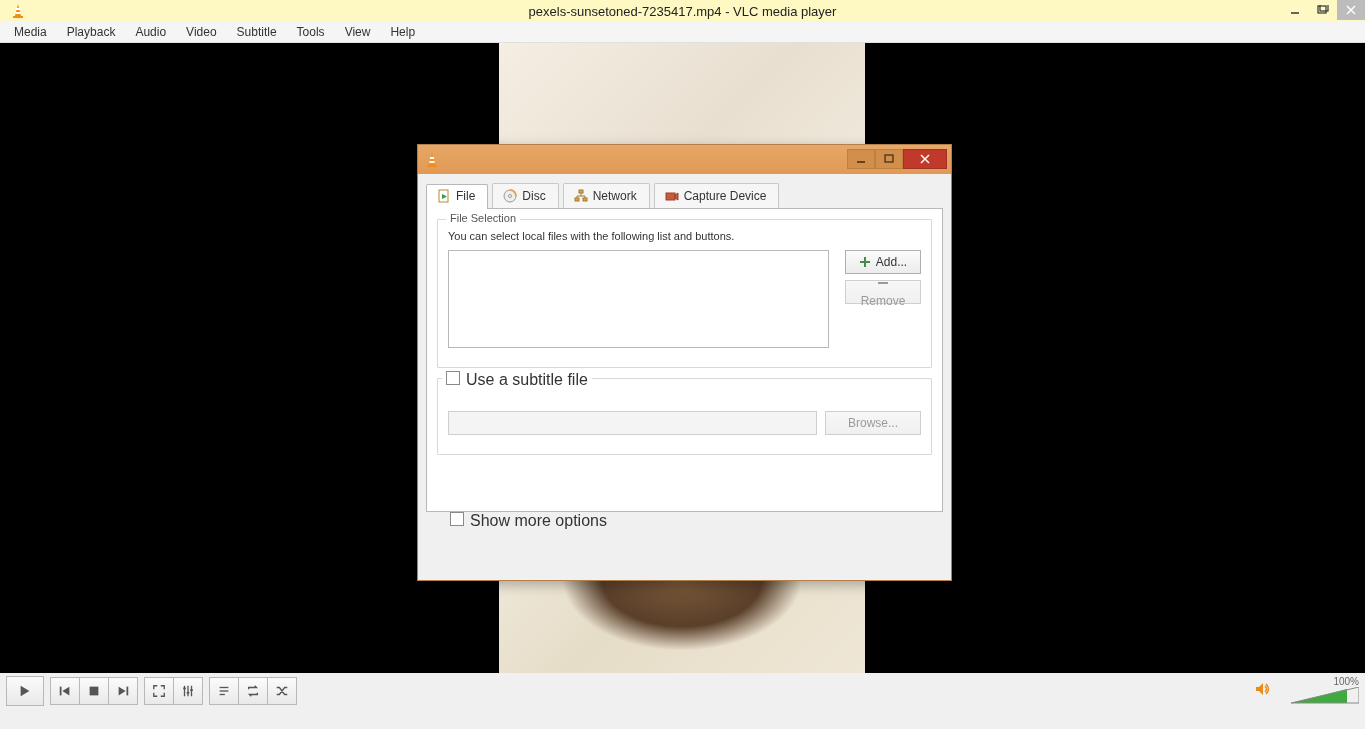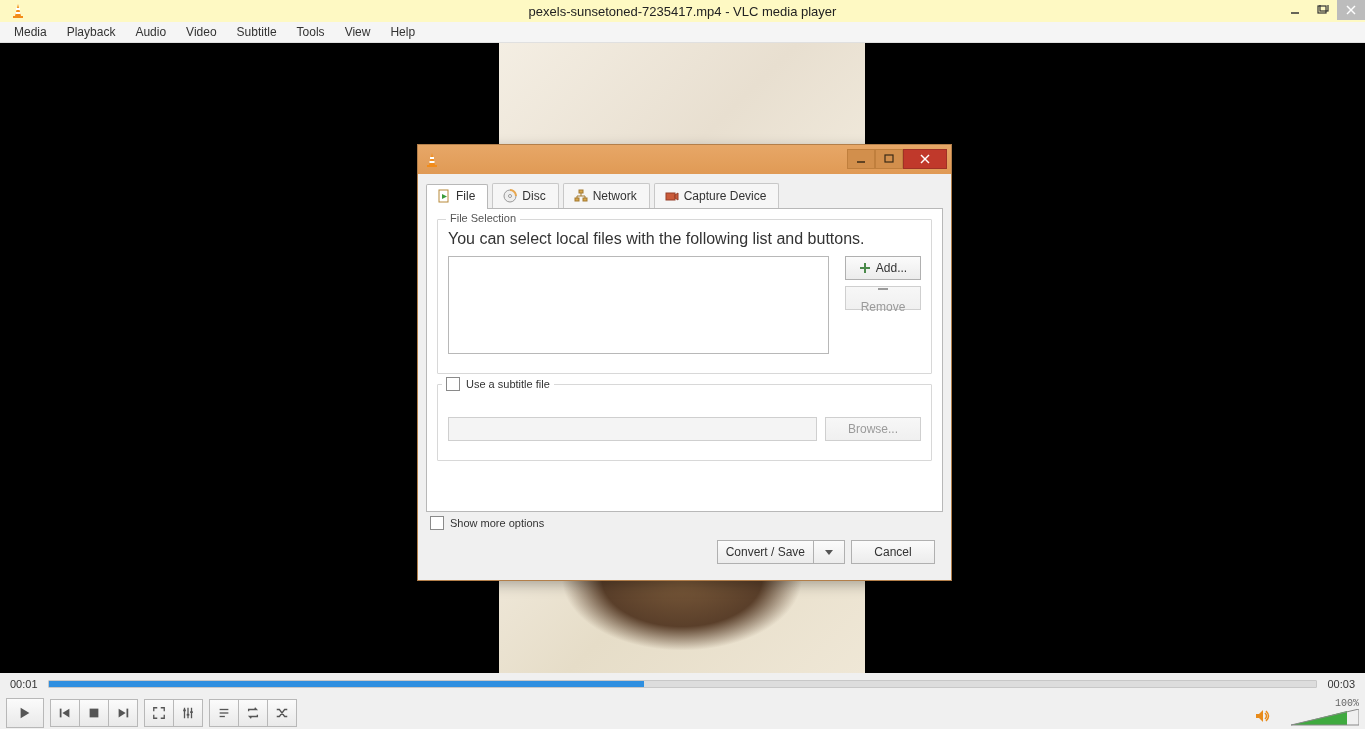--- a/index.html
+++ b/index.html
@@ -31,21 +31,21 @@
   .seek-track { flex: 1; height: 6px; background: #ddd; border: 1px solid #c8c8c8; border-radius: 1px; position: relative; }
   .seek-fill { position: absolute; left: 0; top: 0; bottom: 0; width: 47%; background: #2f8fe0; }
 
   .controls-row { height: 35px; display: flex; align-items: center; padding: 0 6px; gap: 6px; background: #f0f0f0; }
   .ctrl-group { display: flex; gap: 0; }
   .ctrl-btn { width: 28px; height: 26px; background: linear-gradient(#fbfbfb,#e9e9e9); border: 1px solid #b8b8b8; display: flex; align-items: center; justify-content: center; }
   .ctrl-btn.play { width: 36px; height: 28px; }
   .ctrl-btn + .ctrl-btn { border-left: none; }
   .ctrl-btn svg { width: 14px; height: 14px; }
   .spacer { flex: 1; }
-  .volume { display: flex; align-items: flex-end; gap: 20px; font-family: Liberation Mono, monospace; }
+  .volume { display: flex; align-items: center; gap: 20px; }
   .volume-label { font-size: 10px; color: #666; }
   .volume-tri { width: 68px; height: 18px; position: relative; }
   .volume-tri svg { width: 68px; height: 18px; }
 
   
   .dialog { position: absolute; left: 417px; top: 144px; width: 533px; height: 435px; background: #f0f0f0; border: 1px solid #b37f4a; box-shadow: 0 4px 12px rgba(0,0,0,0.28); }
   .dlg-titlebar { height: 29px; background: linear-gradient(#e7a767,#e09a55); display: flex; align-items: center; position: relative; }
   .dlg-titlebar .app-icon { width: 16px; height: 16px; margin: 0 6px; }
   .dlg-title { position: absolute; left: 0; right: 0; text-align: center; font-size: 13px; color: #222; pointer-events: none; }
   .dlg-controls { position: absolute; right: 4px; top: 4px; display: flex; gap: 0; }
@@ -57,32 +57,32 @@
 
   
   .tabstrip { display: flex; gap: 4px; position: relative; z-index: 2; }
   .tab { display: flex; align-items: center; gap: 5px; padding: 4px 12px 5px 10px; background: #f6f6f6; border: 1px solid #c8c8c8; border-bottom: none; border-radius: 2px 2px 0 0; font-size: 12px; color: #333; }
   .tab.active { background: #fff; border-color: #b8b8b8; position: relative; top: 1px; padding-bottom: 6px; }
   .tab .ticon { width: 14px; height: 14px; }
   .tabpanel { background: #fff; border: 1px solid #b8b8b8; padding: 10px 10px 12px 10px; min-height: 280px; position: relative; }
 
   .group { border: 1px solid #d8d8d8; border-radius: 1px; padding: 10px 10px 19px 10px; position: relative; margin-bottom: 10px; }
   .group-legend { position: absolute; top: -8px; left: 8px; background: #fff; padding: 0 4px; font-size: 11px; color: #555; }
-  .help-text { font-size: 16px; color: #333; margin-bottom: 8px; }
+  .help-text { font-size: 11px; color: #333; margin-bottom: 8px; }
   .file-row { display: flex; gap: 16px; }
   .file-list { flex: 1; height: 96px; border: 1px solid #b8b8b8; background: #fff; }
   .file-btns { display: flex; flex-direction: column; gap: 6px; width: 76px; }
   .btn { height: 22px; background: linear-gradient(#fbfbfb,#ececec); border: 1px solid #b0b0b0; display: flex; align-items: center; justify-content: center; gap: 5px; font-size: 12px; color: #333; padding: 0 6px; }
   .btn.disabled { color: #9a9a9a; border-color: #cfcfcf; background: linear-gradient(#f7f7f7,#f0f0f0); flex-direction: column; }
   .btn .bicon { width: 12px; height: 12px; }
-  .checkbox { display: inline-flex; align-items: center; gap: 6px; font-size: 11px; color: #333; }
+  .checkbox { display: inline-flex; align-items: flex-start; gap: 6px; font-size: 16px; color: #333; }
   .checkbox .box { width: 12px; height: 12px; border: 1px solid #8a8a8a; background: #fff; }
   .sub-row { display: flex; gap: 8px; margin-top: 24px; }
   .sub-input { flex: 1; height: 22px; border: 1px solid #cfcfcf; background: #f4f4f4; }
-  .bottom-opts { position: absolute; left: 4px; bottom: 42px; }
+  .bottom-opts { position: absolute; left: 24px; bottom: 42px; }
   .dlg-actions { position: absolute; right: 8px; bottom: 8px; display: flex; gap: 6px; }
   .split-btn { display: flex; }
   .split-btn .btn { border-radius: 0; }
   .split-btn .arrow { width: 18px; border-left: none; display:flex; align-items:center; justify-content:center; }
 
   
   .cone svg { display: block; }
 </style>
 </head>
 <body>
@@ -128,27 +128,20 @@
     <div class="menu-item">Subtitle</div>
     <div class="menu-item">Tools</div>
     <div class="menu-item">View</div>
     <div class="menu-item">Help</div>
   </div>
 
   <div class="video-area">
     <div class="video-frame"></div>
   </div>
 
-  <div class="seek-row">
-    <span class="time-label">00:01</span>
-    <div class="seek-track">
-      <div class="seek-fill"></div>
-    </div>
-    <span class="time-label">00:03</span>
-  </div>
 
   <div class="controls-row">
     <div class="ctrl-btn play">
       <svg viewBox="0 0 16 16">
           <polygon points="3,2 13,8 3,14" fill="#555"></polygon>
         </svg>
     </div>
     <div class="ctrl-group">
       <div class="ctrl-btn">
         <svg viewBox="0 0 16 16">
@@ -326,31 +319,16 @@
             </div>
           </div>
         </div>
       </div>
 
       <label class="checkbox bottom-opts">
         <span class="box"></span>
         <span>Show more options</span>
       </label>
 
-      <div class="dlg-actions">
-        <div class="split-btn">
-          <div class="btn" style="width:auto;padding:0 8px;">
-              <span>Convert / Save</span>
-            </div>
-          <div class="btn arrow">
-            <svg width="8" height="8">
-                <polygon points="0,2 8,2 4,7" fill="#555"></polygon>
-              </svg>
-          </div>
-        </div>
-        <div class="btn" style="width:70px;">
-          <span>Cancel</span>
-        </div>
-      </div>
     </div>
   </div>
 
 </div>
 
 </body></html>

